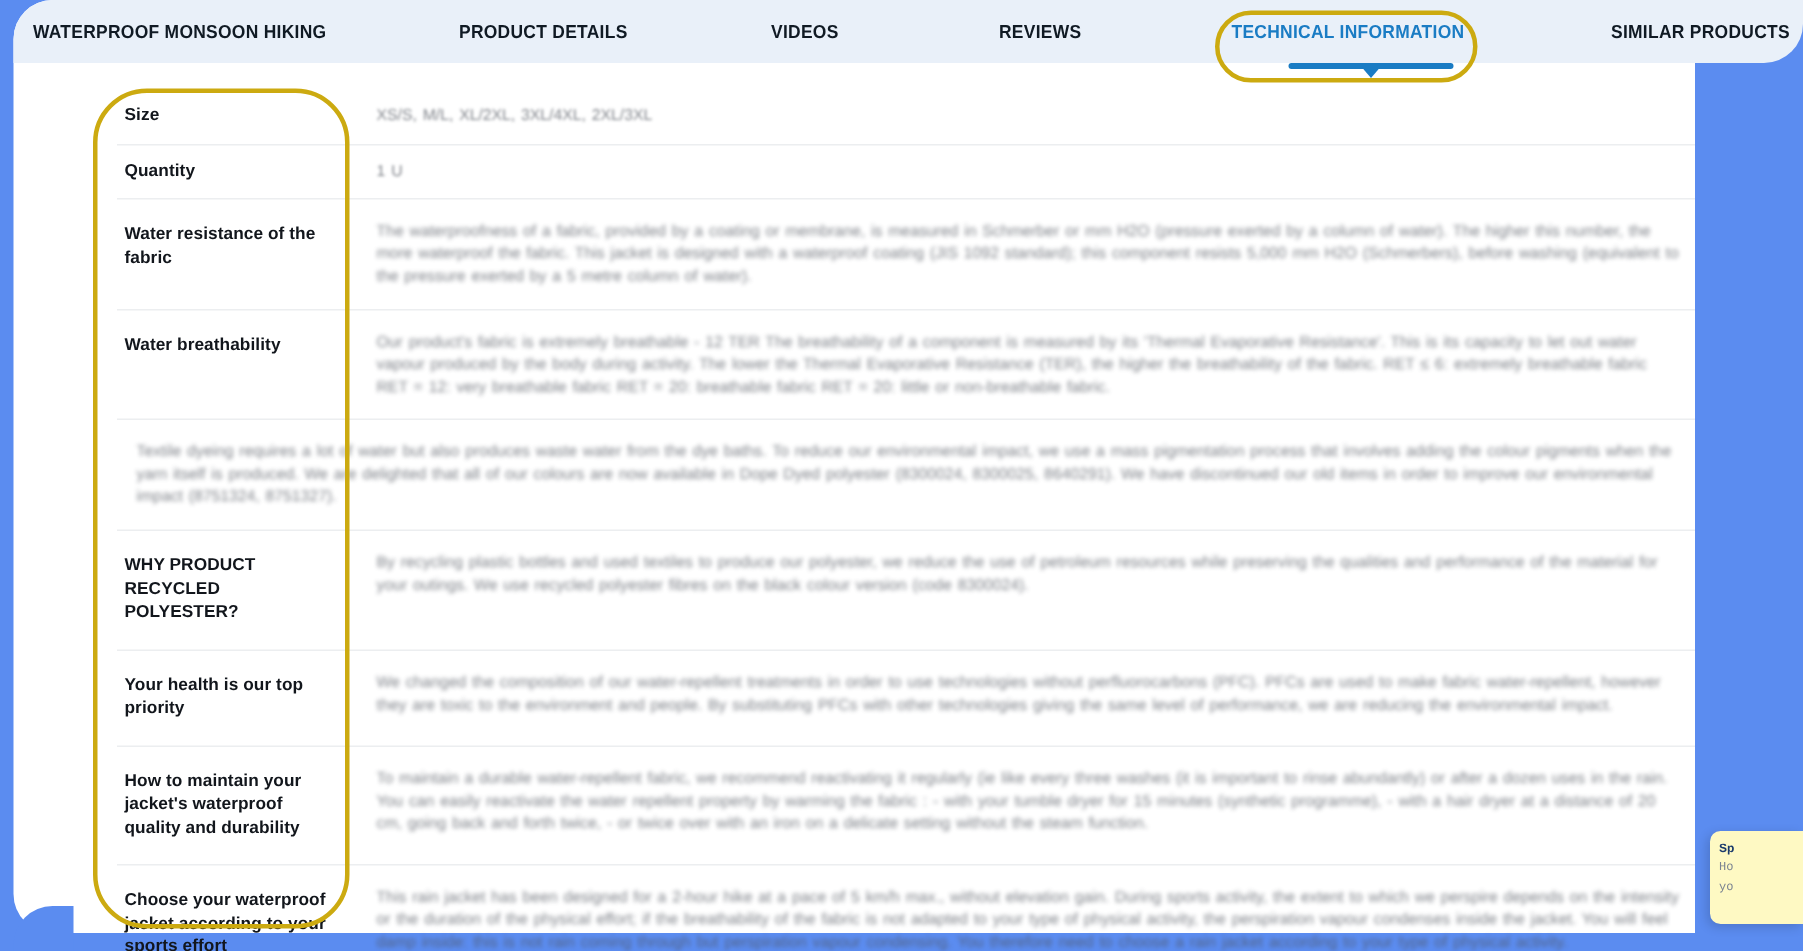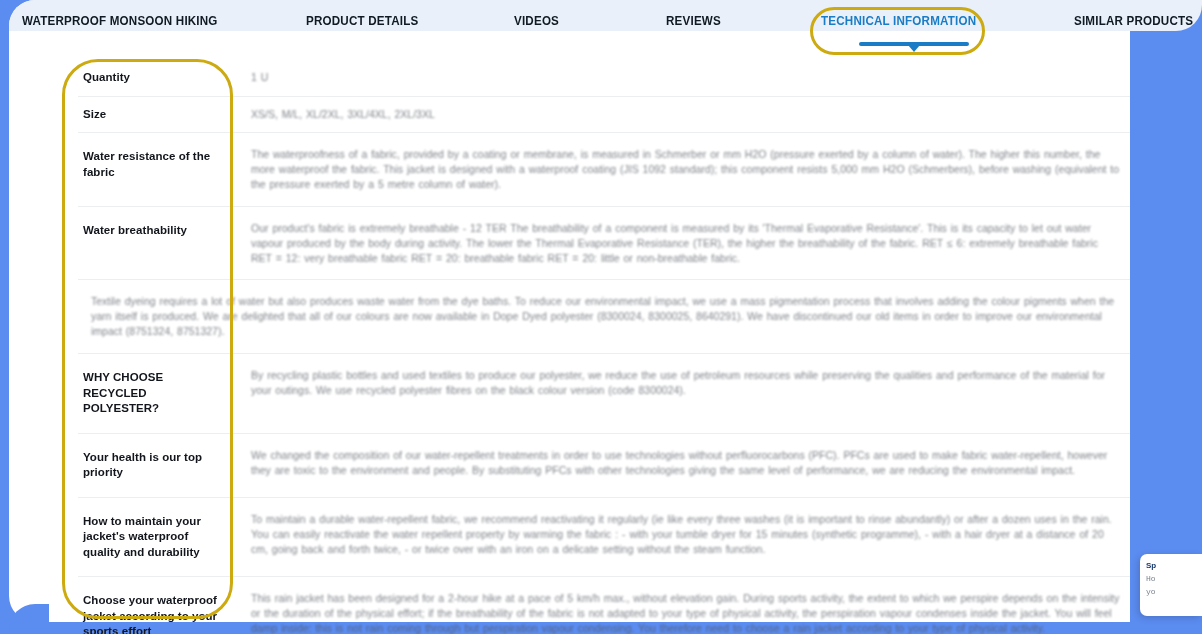--- a/index.html
+++ b/index.html
@@ -29,21 +29,21 @@
     background: #ffffff;
     border-radius: 26px 0 0 26px;
   }
 
   
   .tabbar {
     position: absolute;
     left: 9px;
     top: 0px;
     width: 1193px;
-    height: 31px;
+    height: 42px;
     background: #e9f0f9;
     border-radius: 26px 0 26px 0;
   }
   .tabbar-inner {
     position: relative;
     width: 100%;
     height: 100%;
   }
   .tab {
     position: absolute;
@@ -136,21 +136,21 @@
   .row-tall .cell-label   { padding-top: 16px; padding-bottom: 16px; }
   .row-tall .cell-value   { padding-top: 14px; padding-bottom: 14px; }
 
   
   .chat {
     position: absolute;
     right: 0px;
     bottom: 18px;
     width: 62px;
     height: 62px;
-    background: #ffffff;
+    background: #fef9c3;
     border-radius: 7px 0 0 7px;
     box-shadow: -2px 2px 7px rgba(0,0,0,.16);
     overflow: hidden;
     padding: 7px 0 0 6px;
   }
   .chat-title {
     font-size: 8px;
     font-weight: bold;
     color: #1a3a6b;
     white-space: nowrap;
@@ -189,40 +189,40 @@
         <div class="tab" style="left: 657px;">REVIEWS</div>
         <div class="tab active" style="left: 812px;">TECHNICAL INFORMATION</div>
         <div class="tab-underline" style="left: 850px; top: 42px; width: 110px;"></div>
         <div class="tab-caret" style="left: 899px; top: 45px;"></div>
         <div class="tab" style="left: 1065px;">SIMILAR PRODUCTS</div>
       </div>
   </div>
 
   <div class="table" id="spec-table">
       <div class="row">
+        <div class="cell-label">Size</div>
+        <div class="cell-value"><span class="blur tiny">XS/S, M/L, XL/2XL, 3XL/4XL, 2XL/3XL</span></div>
+      </div>
+      <div class="row">
         <div class="cell-label">Quantity</div>
         <div class="cell-value"><span class="blur tiny">1 U</span></div>
       </div>
-      <div class="row">
-        <div class="cell-label">Size</div>
-        <div class="cell-value"><span class="blur tiny">XS/S, M/L, XL/2XL, 3XL/4XL, 2XL/3XL</span></div>
-      </div>
       <div class="row row-tall">
         <div class="cell-label">Water resistance of the fabric</div>
         <div class="cell-value"><span class="blur">The waterproofness of a fabric, provided by a coating or membrane, is measured in Schmerber or mm H2O (pressure exerted by a column of water). The higher this number, the more waterproof the fabric. This jacket is designed with a waterproof coating (JIS 1092 standard); this component resists 5,000 mm H2O (Schmerbers), before washing (equivalent to the pressure exerted by a 5 metre column of water).</span></div>
       </div>
       <div class="row row-tall">
         <div class="cell-label">Water breathability</div>
         <div class="cell-value"><span class="blur">Our product's fabric is extremely breathable - 12 TER The breathability of a component is measured by its 'Thermal Evaporative Resistance'. This is its capacity to let out water vapour produced by the body during activity. The lower the Thermal Evaporative Resistance (TER), the higher the breathability of the fabric. RET ≤ 6: extremely breathable fabric RET = 12: very breathable fabric RET = 20: breathable fabric RET = 20: little or non-breathable fabric.</span></div>
       </div>
       <div class="row row-tall">
         <div class="cell-value"><span class="blur">Textile dyeing requires a lot of water but also produces waste water from the dye baths. To reduce our environmental impact, we use a mass pigmentation process that involves adding the colour pigments when the yarn itself is produced. We are delighted that all of our colours are now available in Dope Dyed polyester (8300024, 8300025, 8640291). We have discontinued our old items in order to improve our environmental impact (8751324, 8751327).</span></div>
       </div>
       <div class="row row-tall">
-        <div class="cell-label">WHY CHOOSE RECYCLED POLYESTER?</div>
+        <div class="cell-label">WHY PRODUCT RECYCLED POLYESTER?</div>
         <div class="cell-value"><span class="blur">By recycling plastic bottles and used textiles to produce our polyester, we reduce the use of petroleum resources while preserving the qualities and performance of the material for your outings. We use recycled polyester fibres on the black colour version (code 8300024).</span></div>
       </div>
       <div class="row row-tall">
         <div class="cell-label">Your health is our top priority</div>
         <div class="cell-value"><span class="blur">We changed the composition of our water-repellent treatments in order to use technologies without perfluorocarbons (PFC). PFCs are used to make fabric water-repellent, however they are toxic to the environment and people. By substituting PFCs with other technologies giving the same level of performance, we are reducing the environmental impact.</span></div>
       </div>
       <div class="row row-tall">
         <div class="cell-label">How to maintain your jacket's waterproof quality and durability</div>
         <div class="cell-value"><span class="blur">To maintain a durable water-repellent fabric, we recommend reactivating it regularly (ie like every three washes (it is important to rinse abundantly) or after a dozen uses in the rain. You can easily reactivate the water repellent property by warming the fabric : - with your tumble dryer for 15 minutes (synthetic programme), - with a hair dryer at a distance of 20 cm, going back and forth twice, - or twice over with an iron on a delicate setting without the steam function.</span></div>
       </div>

